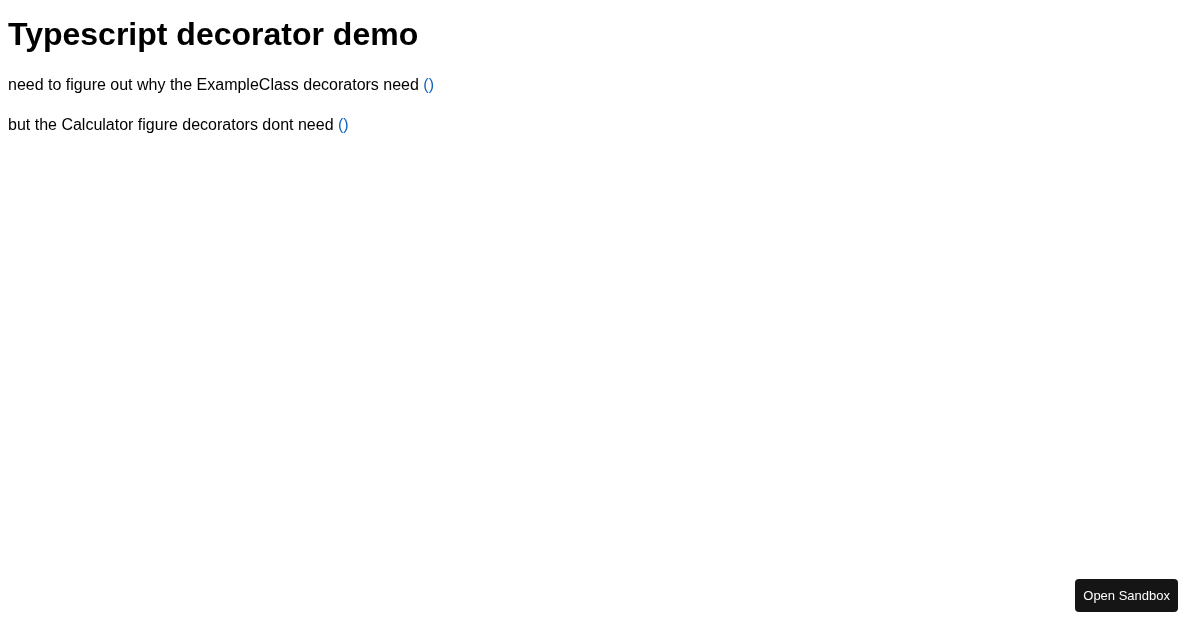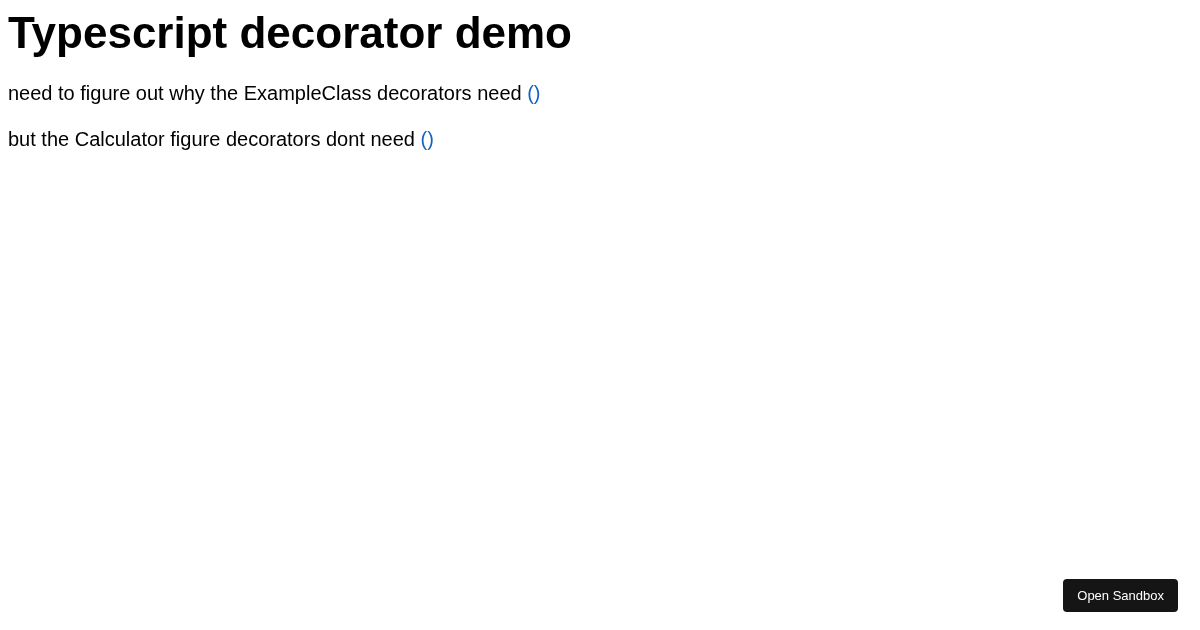--- a/index.html
+++ b/index.html
@@ -9,43 +9,44 @@
     }
     body {
       font-family: -apple-system, BlinkMacSystemFont, "Segoe UI", Helvetica, Arial, sans-serif;
       width: 1200px;
       height: 630px;
       background: #ffffff;
       position: relative;
       padding: 8px;
     }
     h1 {
-      font-size: 44px;
+      font-size: 32px;
       font-weight: 700;
       color: #000000;
       margin-bottom: 20px;
+      margin-top: 8px;
     }
     p {
-      font-size: 20px;
+      font-size: 16px;
       color: #000000;
       line-height: 1.5;
       margin-bottom: 16px;
     }
     .parens {
       color: #1364bf;
     }
     .open-sandbox-btn {
       position: absolute;
       bottom: 18px;
       right: 22px;
       background: #151515;
       color: #ffffff;
       border: none;
       border-radius: 4px;
-      padding: 9px 14px;
+      padding: 9px 8px;
       font-size: 13px;
       font-family: inherit;
       cursor: pointer;
     }
   </style>
 </head>
 <body>
 
 <h1>Typescript decorator demo</h1>
 

